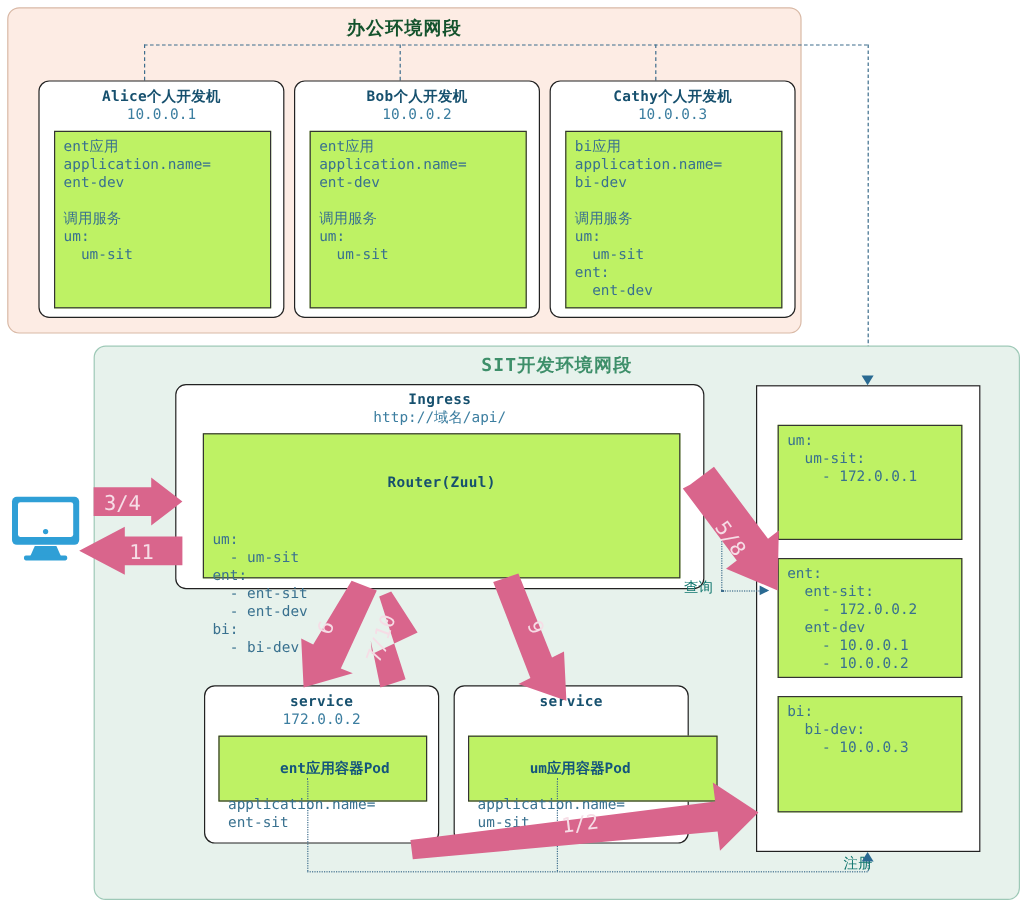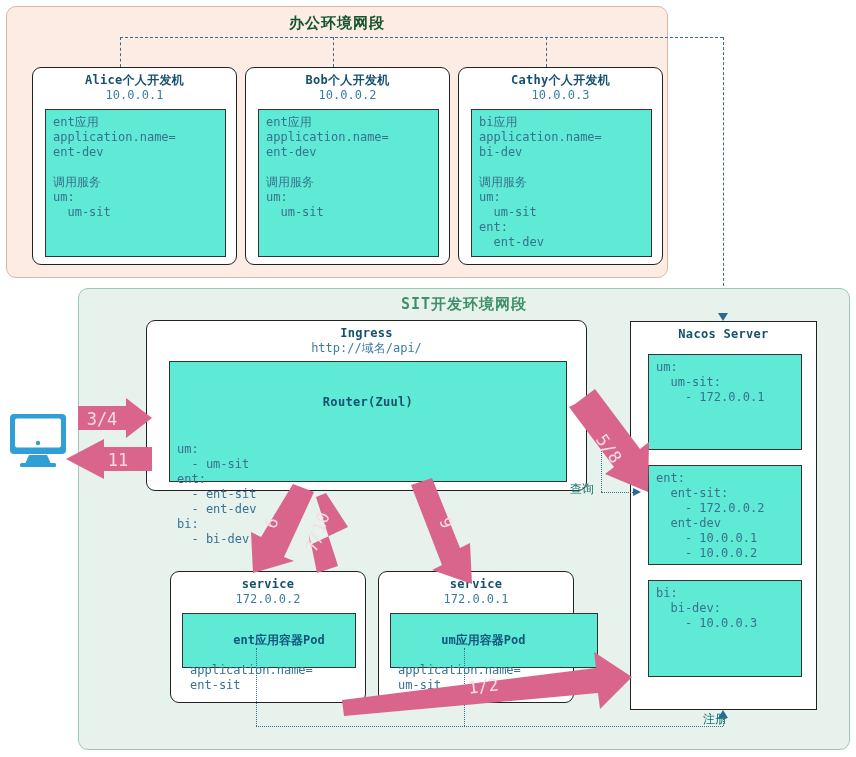--- a/index.html
+++ b/index.html
@@ -18,21 +18,21 @@
   #office-zone .zone-title{top:7px;color:#14532d;}
   #sit-zone .zone-title{top:6px;color:#3e8f6a;}
 
   
   .box{position:absolute;background:#ffffff;border:1px solid #222;
        box-sizing:border-box;}
   .box.round{border-radius:9px;margin-left:12px;}
   .box-title{text-align:center;font-weight:bold;color:#16506e;
        font-size:12px;line-height:15px;padding-top:5px;letter-spacing:.3px;}
   .box-sub{text-align:center;color:#3c7ea0;font-size:12px;line-height:15px;}
-  .inner{position:absolute;background:#5eead4;border:1px solid #333;
+  .inner{position:absolute;background:#bef264;border:1px solid #333;
        box-sizing:border-box;color:#39718f;font-size:12px;line-height:15px;
        padding:5px 7px;white-space:pre;}
   .inner b{color:#14557c;font-weight:bold;}
 
   
   .dash-h{position:absolute;border-top:1px dashed #3d6d8c;height:0;}
   .dash-v{position:absolute;border-left:1px dashed #3d6d8c;width:0;}
   .dot-h{position:absolute;border-top:1px dotted #3d6d8c;height:0;}
   .dot-v{position:absolute;border-left:1px dotted #3d6d8c;width:0;}
   .dash-label{position:absolute;color:#0f766e;font-size:12px;
@@ -122,30 +122,28 @@
     <div class="box-sub">172.0.0.2</div>
     <div class="inner" style="left:11px;top:41px;width:174px;height:55px;padding:4px 7px;">
       <b>ent应用容器Pod</b>
       <div>application.name=
 ent-sit</div>
     </div>
   </div>
 
   <div class="box round" style="left:366px;top:571px;width:196px;height:132px;">
     <div class="box-title">service</div>
-    <div class="box-sub">172.0.0.1</div>
     <div class="inner" style="left:11px;top:41px;width:208px;height:55px;padding:4px 7px;">
       <b>um应用容器Pod</b>
       <div>application.name=
 um-sit</div>
     </div>
   </div>
 
   <div class="box" style="left:630px;top:321px;width:187px;height:389px;">
-    <div class="box-title">Nacos Server</div>
     <div class="inner" style="left:17px;top:32px;width:154px;height:96px;">um:
   um-sit:
     - 172.0.0.1</div>
     <div class="inner" style="left:17px;top:143px;width:154px;height:100px;">ent:
   ent-sit:
     - 172.0.0.2
   ent-dev
     - 10.0.0.1
     - 10.0.0.2</div>
     <div class="inner" style="left:17px;top:258px;width:154px;height:97px;">bi:

